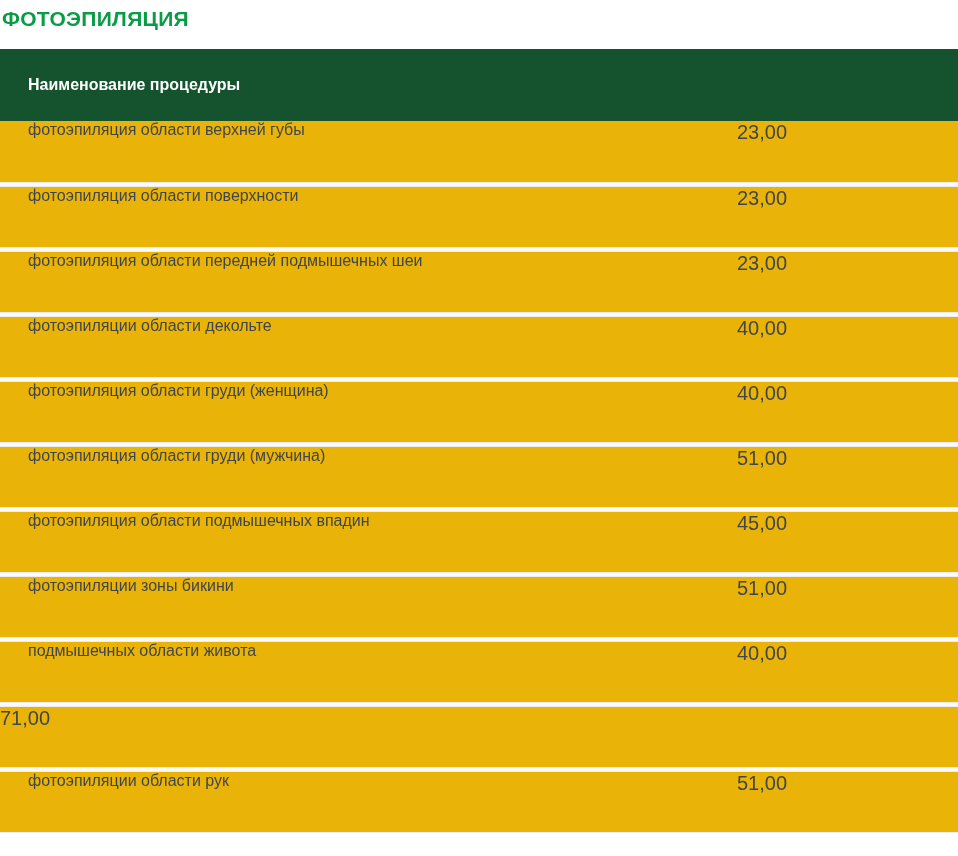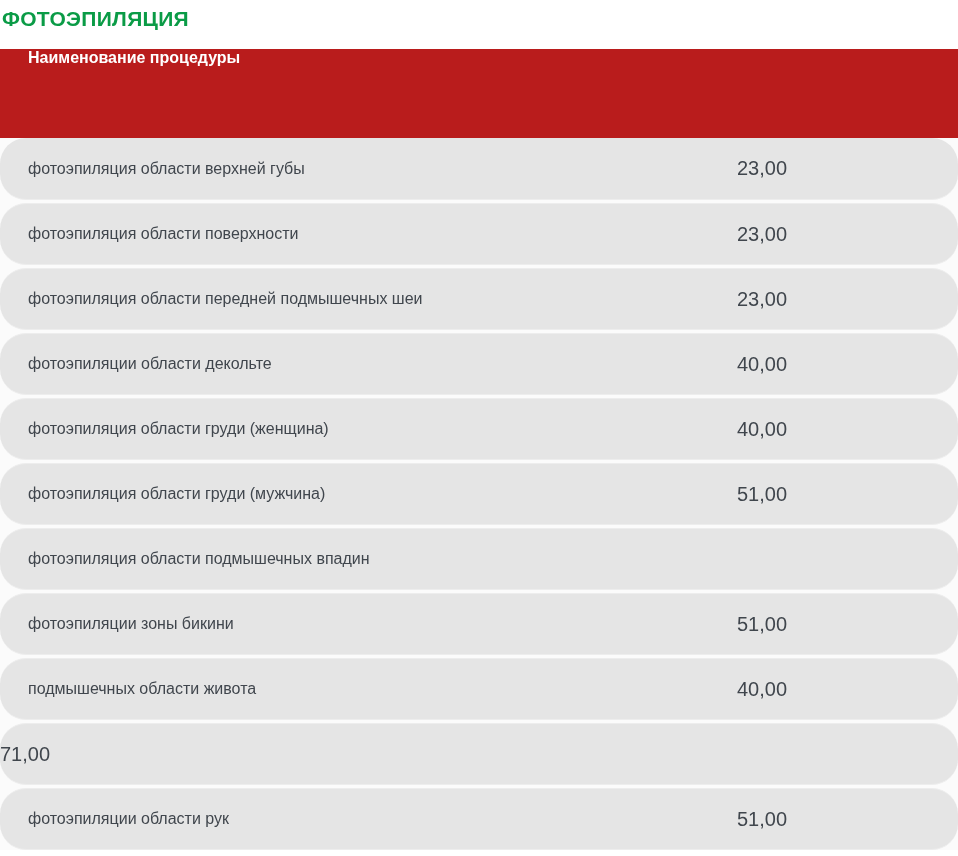--- a/index.html
+++ b/index.html
@@ -17,49 +17,47 @@
     font-size: 21px;
     font-weight: bold;
     letter-spacing: 0.3px;
     margin: 8px 0 0 2px;
     line-height: 21px;
   }
 
   .price-table { margin-top: 20px; width: 958px; }
 
   .thead {
-    background: #b91c1c;
-    height: 89px;
+    background: #14532d;
+    height: 72px;
     display: flex;
-    align-items: flex-start;
+    align-items: center;
     color: #ffffff;
   }
   .th-name {
     width: 737px;
     padding-left: 28px;
     font-size: 16px;
     font-weight: bold;
   }
   .th-price {
     width: 200px;
     max-width: 200px;
     padding-right: 20px;
     font-size: 16px;
     font-weight: bold;
     line-height: 24px;
   }
 
   .tbody { background: #fbfbfb; }
   .trow {
     display: flex;
-    align-items: center;
     height: 62px;
-    background: #e5e5e5;
+    background: #eab308;
     border-bottom: 1px solid #ededed;
-    border-radius: 26px;
   }
   .trow + .trow {
     margin-top: 3px;
     border-top: 1px solid #ededed;
   }
   .td-name {
     width: 737px;
     padding-left: 28px;
     font-size: 16px;
     color: #40464d;
@@ -110,20 +108,21 @@
           <div class="td-price">40,00</div>
         </div>
 
         <div class="trow">
           <div class="td-name">фотоэпиляция области груди (мужчина)</div>
           <div class="td-price">51,00</div>
         </div>
 
         <div class="trow">
           <div class="td-name">фотоэпиляция области подмышечных впадин</div>
+          <div class="td-price">45,00</div>
         </div>
 
         <div class="trow">
           <div class="td-name">фотоэпиляции зоны бикини</div>
           <div class="td-price">51,00</div>
         </div>
 
         <div class="trow">
           <div class="td-name">подмышечных области живота</div>
           <div class="td-price">40,00</div>

